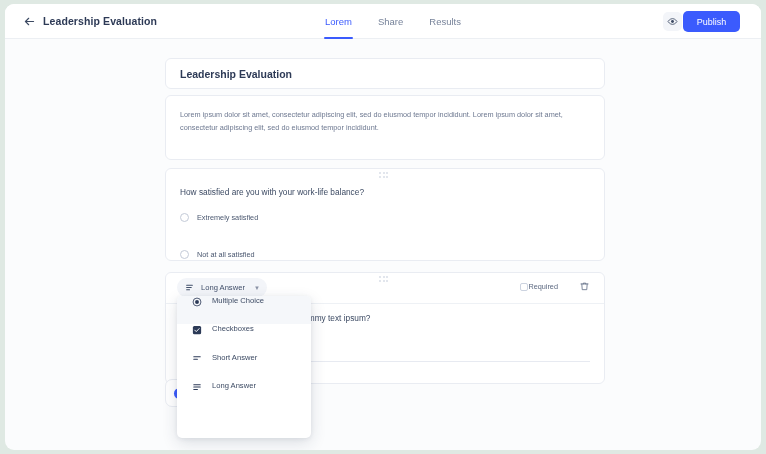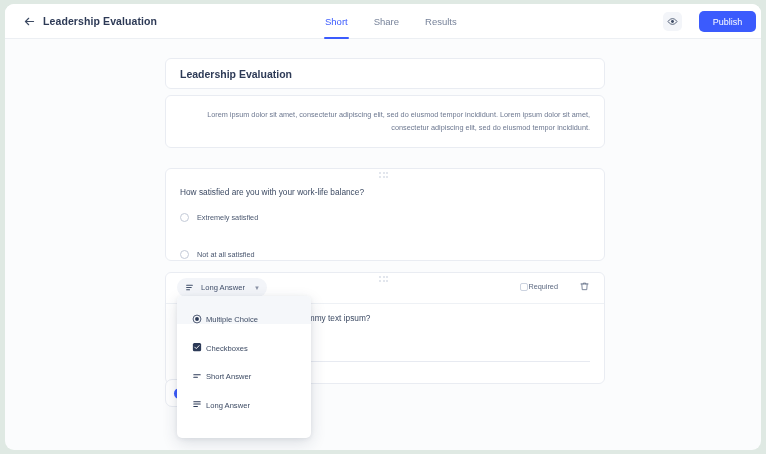--- a/index.html
+++ b/index.html
@@ -51,21 +51,21 @@
   }
   .preview-btn {
     position: absolute; right: 79px; top: 8px;
     width: 19px; height: 19px; border-radius: 5px;
     background: #f3f5f9;
     display: flex; align-items: center; justify-content: center;
     cursor: pointer;
   }
   .preview-btn svg { display: block; }
   .publish-btn {
-    position: absolute; right: 5px; top: 7px;
+    position: absolute; right: 21px; top: 7px;
     width: 57px; height: 21px; border-radius: 5px;
     background: #3b5bfd; border: none; color: #fff;
     font-size: 9px; font-family: "Liberation Sans", sans-serif;
     cursor: pointer;
   }
 
   
   .canvas { position: absolute; left: 0; top: 35px; width: 756px; height: 411px; }
 
   .card {
@@ -76,21 +76,21 @@
     border-radius: 6px;
   }
   .card-title {
     position: absolute; left: 160px; top: 19px; width: 440px; height: 31px;
     display: flex; align-items: center;
   }
   .card-title-text {
     margin-left: 14px; font-size: 10.5px; font-weight: bold; color: #2d3a56;
   }
 
-  .card-desc { top: 56px; padding: 12px 14px 12px; text-align: right; }
+  .card-desc { top: 56px; padding: 12px 14px 24px; }
   .card-desc-text {
     font-size: 7.3px; color: #6d7890; line-height: 1.85;
   }
 
   .card-q1 { top: 129px; height: 93px; }
   .card-q2 { top: 233px; height: 112px; }
 
   .grip {
     position: absolute; left: 50%; top: 3px; transform: translateX(-50%);
     width: 12px; height: 6px;
@@ -172,21 +172,21 @@
 
   
   .menu {
     position: absolute; left: 172px; top: 257px;
     width: 134px; height: 142px;
     background: #ffffff; border-radius: 5px;
     box-shadow: 0 5px 16px rgba(35,47,80,.14), 0 1px 4px rgba(35,47,80,.08);
     overflow: hidden; z-index: 30;
   }
   .menu-item {
-    height: 28.4px; display: flex; align-items: flex-end; gap: 4px;
+    height: 28.4px; display: flex; align-items: flex-start; gap: 10px;
     padding-left: 14px; cursor: pointer;
   }
   .menu-item.active { background: #f5f7fa; }
   .menu-label { font-size: 7.6px; color: #3c4a63; }
   .mi-icon { width: 11px; height: 11px; display: flex; align-items: center; justify-content: center; color: #2c3a57; }
   .mi-icon svg { display: block; }
 </style>
 </head>
 <body>
 
@@ -195,21 +195,21 @@
   <div class="topbar">
     <div class="back-icon">
       <svg width="13" height="13" viewBox="0 0 16 16" fill="none" stroke="currentColor" stroke-width="1.4" stroke-linecap="round" stroke-linejoin="round">
         <path d="M13 8H3"></path>
           <path d="M7 4L3 8l4 4"></path>
       </svg>
     </div>
     <div class="doc-title">Leadership Evaluation</div>
 
     <div class="tabs">
-      <div class="tab active">Short</div>
+      <div class="tab active">Lorem</div>
       <div class="tab">Share</div>
       <div class="tab">Results</div>
     </div>
 
     <div class="preview-btn">
       <span>
         <svg width="11" height="11" viewBox="0 0 16 16" fill="none" stroke="#3c4a63" stroke-width="1.2">
           <path d="M1.5 8S4 3.8 8 3.8 14.5 8 14.5 8 12 12.2 8 12.2 1.5 8 1.5 8Z"></path>
           <circle cx="8" cy="8" r="2.1" fill="#3c4a63" stroke="none"></circle>
         </svg>

